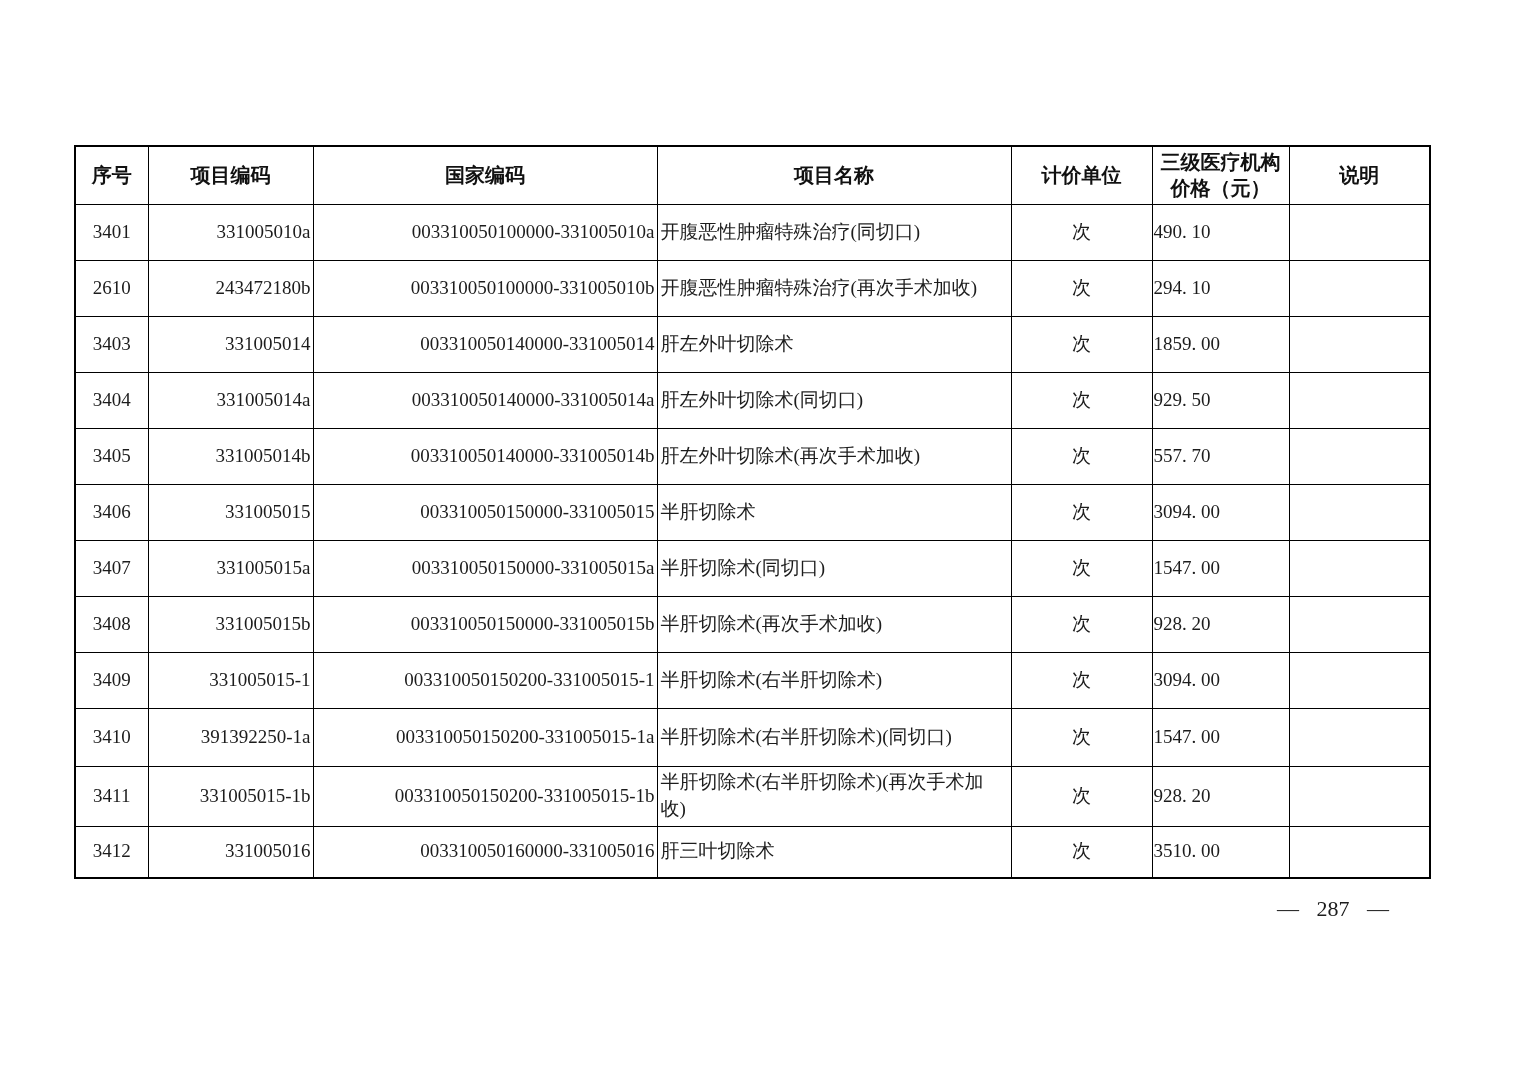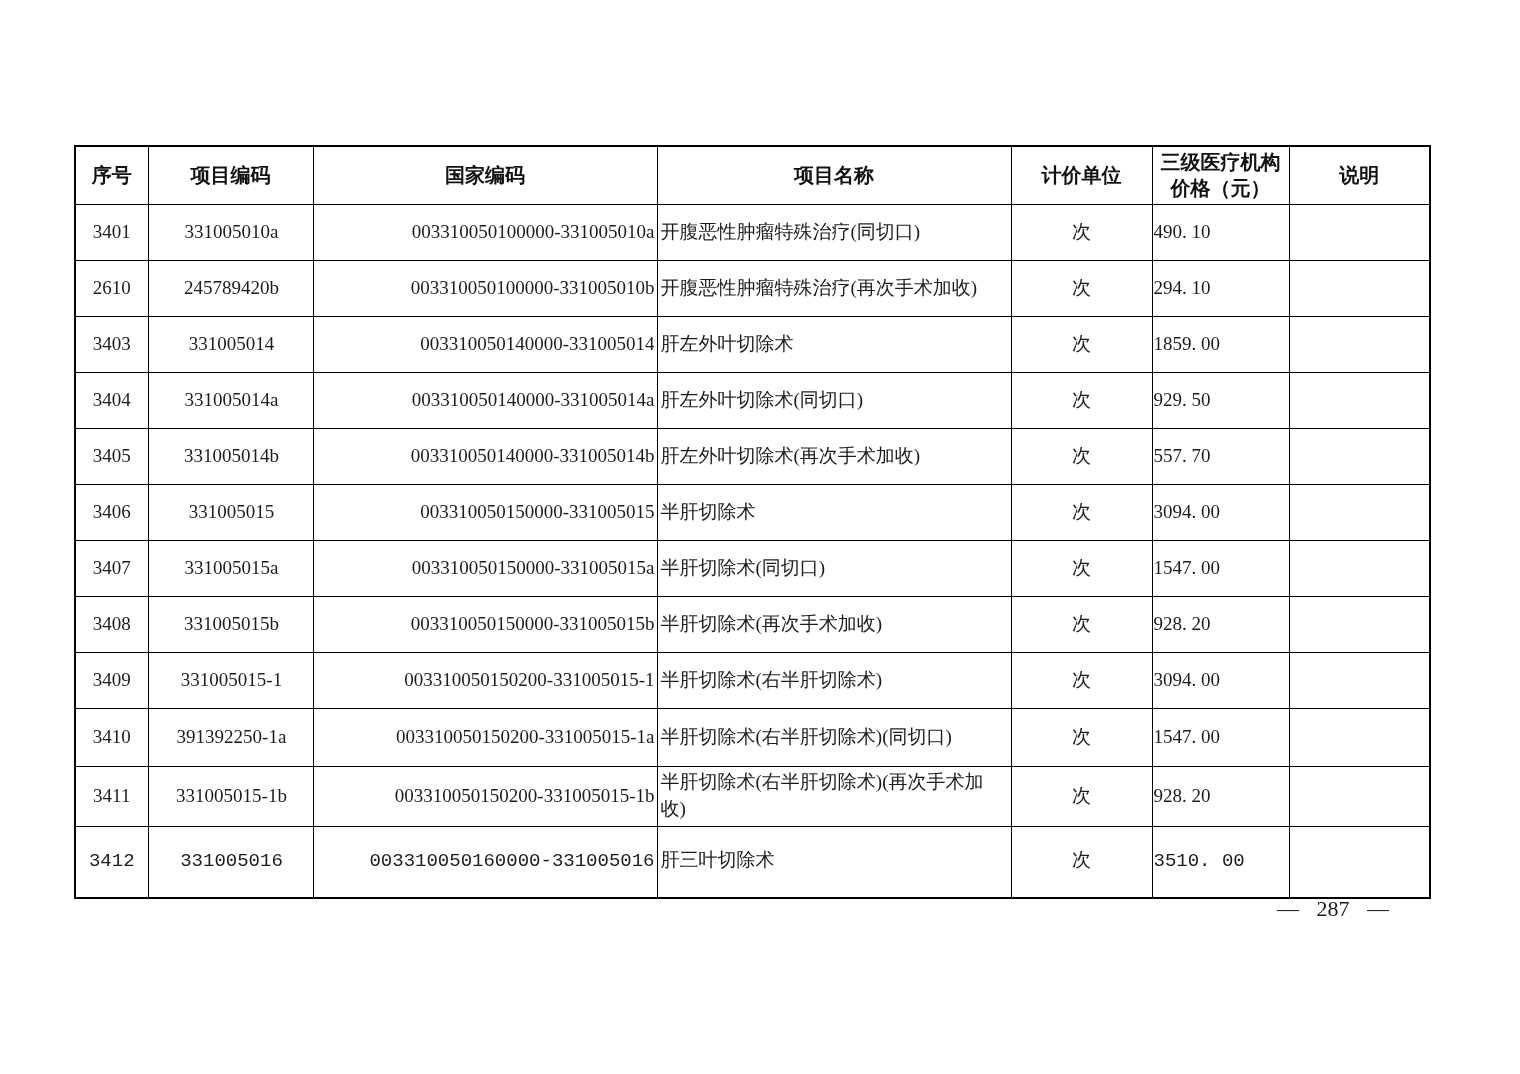--- a/index.html
+++ b/index.html
@@ -40,23 +40,23 @@
   }
   .price-table td {
     font-size: 19px;
     line-height: 1.4;
     color: #1c1c1c;
   }
   thead tr { height: 58px; }
   tbody tr { height: 56px; }
   tbody tr.row-h58 { height: 58px; }
   tbody tr.row-h60 { height: 60px; }
-  tbody tr.row-h57 { height: 72px; font-family: Liberation Mono, monospace; }
+  tbody tr.row-h57 { height: 52px; }
   .c-seq   { text-align: center; }
-  .c-code  { text-align: center; padding-left: 4px; padding-right: 2px; }
+  .c-code  { text-align: right; padding-left: 4px; padding-right: 2px; }
   .c-ncode { text-align: right; padding-left: 4px; padding-right: 2px; }
   .c-name  { text-align: left; padding: 2px 2px 2px 3px; }
   .c-unit  { text-align: center; }
   .c-price { text-align: left; }
   .c-note  { }
   .page-number {
     position: absolute;
     left: 1277px;
     top: 896px;
     font-size: 22px;
@@ -94,21 +94,21 @@
       <td class="c-seq">3401</td>
       <td class="c-code">331005010a</td>
       <td class="c-ncode">003310050100000-331005010a</td>
       <td class="c-name">开腹恶性肿瘤特殊治疗(同切口)</td>
       <td class="c-unit">次</td>
       <td class="c-price">490. 10</td>
       <td class="c-note"></td>
     </tr>
     <tr>
       <td class="c-seq">2610</td>
-      <td class="c-code">245789420b</td>
+      <td class="c-code">243472180b</td>
       <td class="c-ncode">003310050100000-331005010b</td>
       <td class="c-name">开腹恶性肿瘤特殊治疗(再次手术加收)</td>
       <td class="c-unit">次</td>
       <td class="c-price">294. 10</td>
       <td class="c-note"></td>
     </tr>
     <tr>
       <td class="c-seq">3403</td>
       <td class="c-code">331005014</td>
       <td class="c-ncode">003310050140000-331005014</td>

